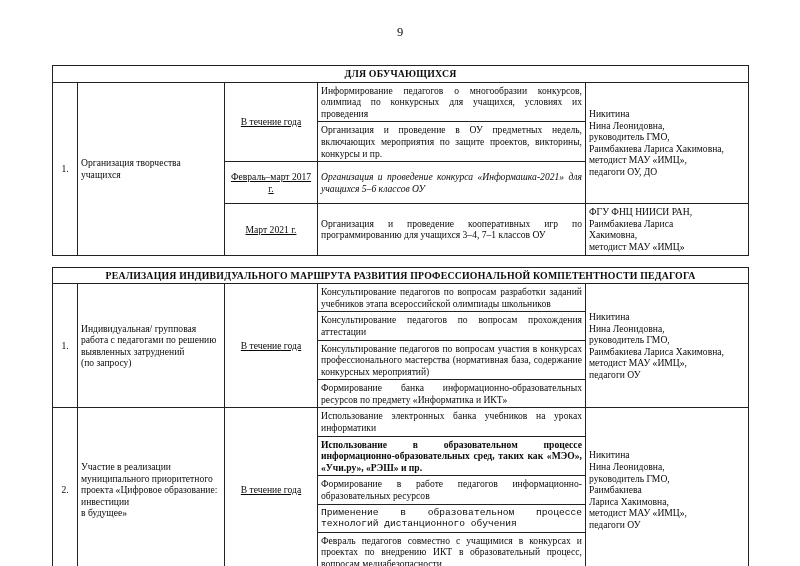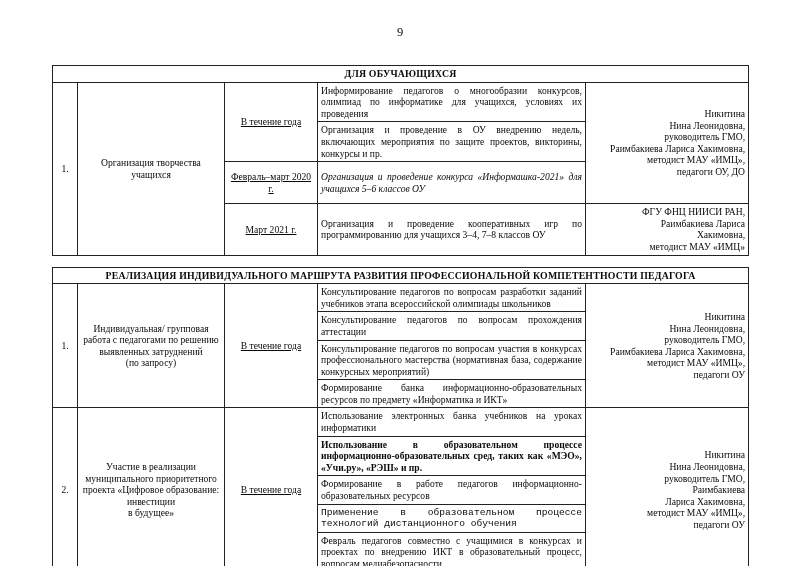--- a/index.html
+++ b/index.html
@@ -75,31 +75,30 @@
     vertical-align: top;
     padding-top: 3px;
     padding-bottom: 3px;
     hyphens: none;
   }
   .cell-num {
     text-align: center;
     vertical-align: middle;
   }
   .cell-dir {
-    text-align: center;
     vertical-align: middle;
     padding: 5px 6px;
   }
   .cell-term {
     text-align: center;
     vertical-align: middle;
     text-decoration: underline;
   }
   .cell-resp {
-    text-align: right;
+    text-align: left;
     vertical-align: middle;
     padding: 5px 5px;
   }
 </style>
 </head>
 <body>
 
 <div class="page">
 
   <div class="page-number">9</div>
@@ -115,33 +114,33 @@
     <tbody>
 
       <tr>
         <td class="band band-tall" colspan="5">ДЛЯ ОБУЧАЮЩИХСЯ</td>
       </tr>
 
       <tr>
         <td class="cell-num" rowspan="4">1.</td>
         <td class="cell-dir" rowspan="4">Организация творчества учащихся</td>
         <td class="cell-term" rowspan="2">В течение года</td>
-        <td class="cell-just" style="height:38px;">Информирование педагогов о многообразии конкурсов, олимпиад по информатике для учащихся, условиях их проведения</td>
+        <td class="cell-just" style="height:38px;">Информирование педагогов о многообразии конкурсов, олимпиад по конкурсных для учащихся, условиях их проведения</td>
         <td class="cell-resp" rowspan="3">Никитина<br>Нина Леонидовна,<br>руководитель ГМО,<br>Раимбакиева Лариса Хакимовна,<br>методист МАУ «ИМЦ»,<br>педагоги ОУ, ДО</td>
       </tr>
       <tr>
-        <td class="cell-just" style="height:27px;">Организация и проведение в ОУ внедрению недель, включающих мероприятия по защите проектов, викторины, конкурсы и пр.</td>
+        <td class="cell-just" style="height:27px;">Организация и проведение в ОУ предметных недель, включающих мероприятия по защите проектов, викторины, конкурсы и пр.</td>
       </tr>
       <tr>
-        <td class="cell-term">Февраль–март 2020 г.</td>
+        <td class="cell-term">Февраль–март 2017 г.</td>
         <td class="cell-just" style="height:42px;font-style:italic;">Организация и проведение конкурса «Информашка-2021» для учащихся 5–6 классов ОУ</td>
       </tr>
       <tr>
         <td class="cell-term">Март 2021 г.</td>
-        <td class="cell-just" style="height:46px;">Организация и проведение кооперативных игр по программированию для учащихся 3–4, 7–8 классов ОУ</td>
+        <td class="cell-just" style="height:46px;">Организация и проведение кооперативных игр по программированию для учащихся 3–4, 7–1 классов ОУ</td>
         <td class="cell-resp">ФГУ ФНЦ НИИСИ РАН,<br>Раимбакиева Лариса<br>Хакимовна,<br>методист МАУ «ИМЦ»</td>
       </tr>
 
       <tr class="spacer-row">
         <td colspan="5"></td>
       </tr>
 
       <tr>
         <td class="band band-tall" colspan="5">РЕАЛИЗАЦИЯ ИНДИВИДУАЛЬНОГО МАРШРУТА РАЗВИТИЯ ПРОФЕССИОНАЛЬНОЙ КОМПЕТЕНТНОСТИ ПЕДАГОГА</td>
       </tr>

